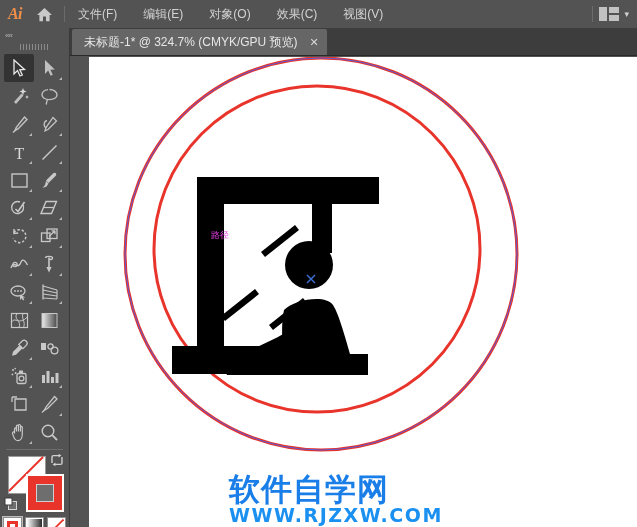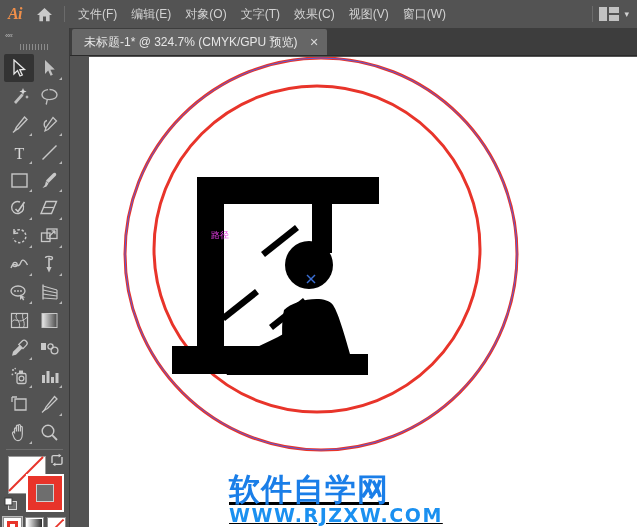--- a/index.html
+++ b/index.html
@@ -19,21 +19,21 @@
   }
   .ai-logo{
     width:30px;height:28px;display:flex;align-items:center;justify-content:center;
     color:#f08f4a;font-size:16px;font-weight:bold;font-style:italic;
     letter-spacing:-.5px;font-family:"Liberation Serif",serif;
   }
   .home-icon{
     width:28px;height:28px;display:flex;align-items:center;justify-content:center;
   }
   .mb-sep{width:1px;height:16px;background:#6b6b6b;margin:0 6px;}
-  .menu-items{display:flex;align-items:center;gap:0px;}
+  .menu-items{display:flex;align-items:center;gap:12px;}
   .menu-item{
     color:#d2d2d2;font-size:12px;padding:5px 7px;white-space:nowrap;cursor:default;
   }
   .mb-right{margin-left:auto;display:flex;align-items:center;padding-right:8px;}
   .ws-icon{display:flex;align-items:center;margin-right:5px;}
   .chev{color:#d2d2d2;font-size:9px;}
 
   
   .tabbar{
     position:absolute;left:0;top:28px;width:637px;height:28px;
@@ -115,21 +115,21 @@
     position:absolute;left:57px;top:57px;width:567px;height:470px;
     background:#ffffff;overflow:hidden;margin-left:32px;
   }
   .art{position:absolute;left:0;top:0;width:567px;height:470px;}
 
   .pathlabel{
     position:absolute;left:122px;top:172px;color:#e83ee8;font-size:9px;
     white-space:nowrap;font-family:"Liberation Sans",sans-serif;
   }
   .wm{
-    position:absolute;left:140px;top:417px;width:200px;pointer-events:none;text-decoration:underline;
+    position:absolute;left:140px;top:417px;width:200px;pointer-events:none;
   }
   .wm-cn{
     color:#1a7ee8;font-size:31px;font-weight:bold;letter-spacing:1px;
     line-height:1;font-family:"DejaVu Sans",sans-serif;
     text-shadow:1px 1px 0 #ffffff,-1px -1px 0 #ffffff,1px -1px 0 #ffffff,-1px 1px 0 #ffffff;
   }
   .wm-url{
     color:#1a90f0;font-size:19px;font-weight:bold;letter-spacing:1.5px;
     margin-top:1px;line-height:1;font-family:"DejaVu Sans",sans-serif;
     text-shadow:1px 1px 0 #ffffff,-1px -1px 0 #ffffff;
@@ -145,24 +145,22 @@
     <div class="home-icon">
       <svg width="17" height="17" viewBox="0 0 17 17">
         <path d="M8.5 2 L16 9 L13.6 9 L13.6 15.2 L10 15.2 L10 10.5 L7 10.5 L7 15.2 L3.4 15.2 L3.4 9 L1 9 Z" fill="#c9c9c9"></path>
       </svg>
     </div>
     <div class="mb-sep"></div>
     <div class="menu-items">
       <div class="menu-item">文件(F)</div>
       <div class="menu-item">编辑(E)</div>
       <div class="menu-item">对象(O)</div>
-      <div class="menu-item">文字(T)</div>
       <div class="menu-item">效果(C)</div>
       <div class="menu-item">视图(V)</div>
-      <div class="menu-item">窗口(W)</div>
     </div>
     <div class="mb-right">
       <div class="mb-sep"></div>
       <div class="ws-icon">
         <svg width="20" height="14" viewBox="0 0 20 14">
           <rect x="0" y="0" width="8" height="14" fill="#c2c2c2"></rect>
           <rect x="10" y="0" width="10" height="6" fill="#c2c2c2"></rect>
           <rect x="10" y="8" width="10" height="6" fill="#c2c2c2"></rect>
         </svg>
       </div>

